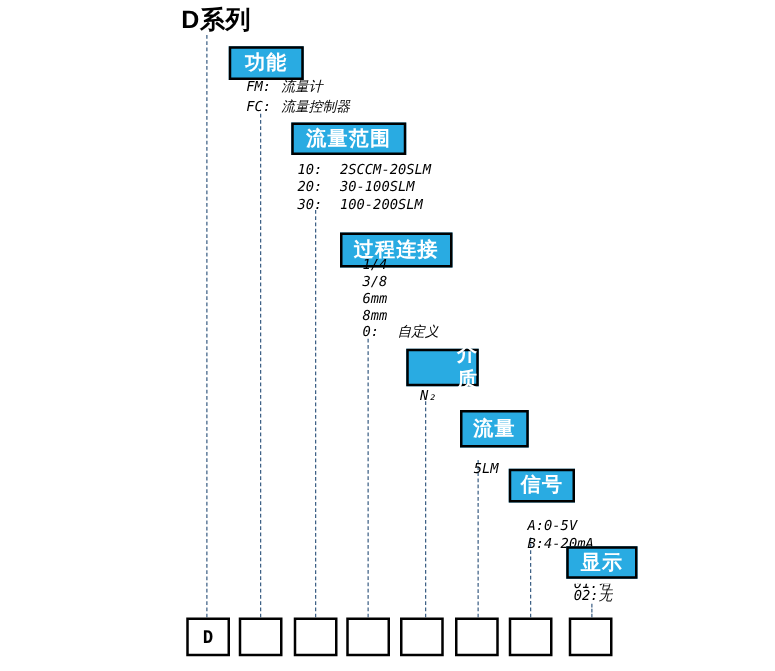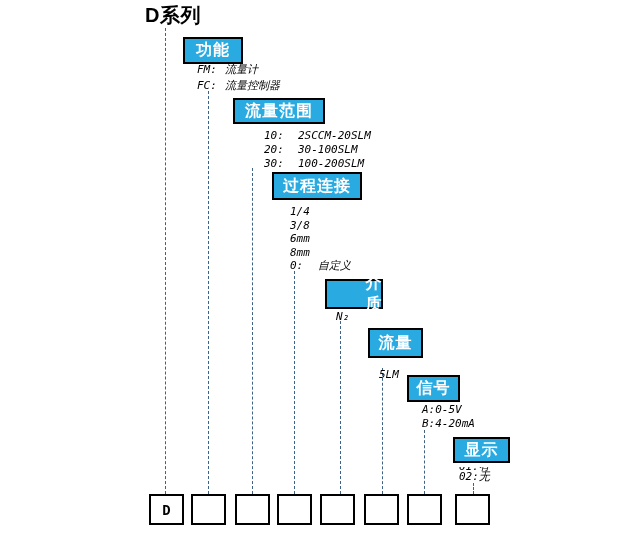--- a/index.html
+++ b/index.html
@@ -49,47 +49,47 @@
   <div class="vline" style="left:424px; top:430px; height:64px;"></div>
   <div class="vline" style="left:473px; top:483px; height:11px;"></div>
 
   <div class="fbox" style="left:183px; top:37px; width:60px; height:27px;">功能</div>
   <div class="opts" style="left:197px; top:62px; line-height:16px;">
     <div><span class="opt-code" style="min-width:28px;">FM:</span><span>流量计</span></div>
     <div><span class="opt-code" style="min-width:28px;">FC:</span><span>流量控制器</span></div>
   </div>
 
   <div class="fbox" style="left:233px; top:98px; width:92px; height:26px;">流量范围</div>
-  <div class="opts" style="left:264px; top:129px; line-height:14px;">
+  <div class="opts" style="left:238px; top:129px; line-height:14px;">
     <div><span class="opt-code" style="min-width:34px;">10:</span><span>2SCCM-20SLM</span></div>
     <div><span class="opt-code" style="min-width:34px;">20:</span><span>30-100SLM</span></div>
     <div><span class="opt-code" style="min-width:34px;">30:</span><span>100-200SLM</span></div>
   </div>
 
-  <div class="fbox" style="left:272px; top:172px; width:90px; height:28px;">过程连接</div>
+  <div class="fbox" style="left:272px; top:186px; width:90px; height:28px;">过程连接</div>
   <div class="opts" style="left:290px; top:205px; line-height:13.5px;">
     <div><span>1/4</span></div>
     <div><span>3/8</span></div>
     <div><span>6mm</span></div>
     <div><span>8mm</span></div>
     <div><span class="opt-code" style="min-width:28px;">0:</span><span>自定义</span></div>
   </div>
 
   <div class="fbox" style="left:325px; top:279px; width:58px; height:30px;padding-left:40px;">介质</div>
   <div class="opts" style="left:336px; top:311px; line-height:12px;">
     <div><span>N₂</span></div>
   </div>
 
   <div class="fbox" style="left:368px; top:328px; width:55px; height:30px;">流量</div>
   <div class="opts" style="left:379px; top:358px; line-height:12px;margin-top:11px;">
     <div><span>5LM</span></div>
   </div>
 
   <div class="fbox" style="left:407px; top:375px; width:53px; height:27px;">信号</div>
-  <div class="opts" style="left:422px; top:403px; line-height:14px;">
+  <div class="opts" style="left:422px; top:414px; line-height:14px;">
     <div><span>A:0-5V</span></div>
     <div><span>B:4-20mA</span></div>
   </div>
 
   <div class="fbox" style="left:453px; top:437px; width:57px; height:26px;">显示</div>
   <div class="clipwrap" style="left:459px; top:467px; width:60px; height:17px;">
     <div class="opts" style="position:static; margin-top:-5px; line-height:9.5px;">
       <div><span>01:有</span></div>
       <div><span>02:无</span></div>
     </div>

